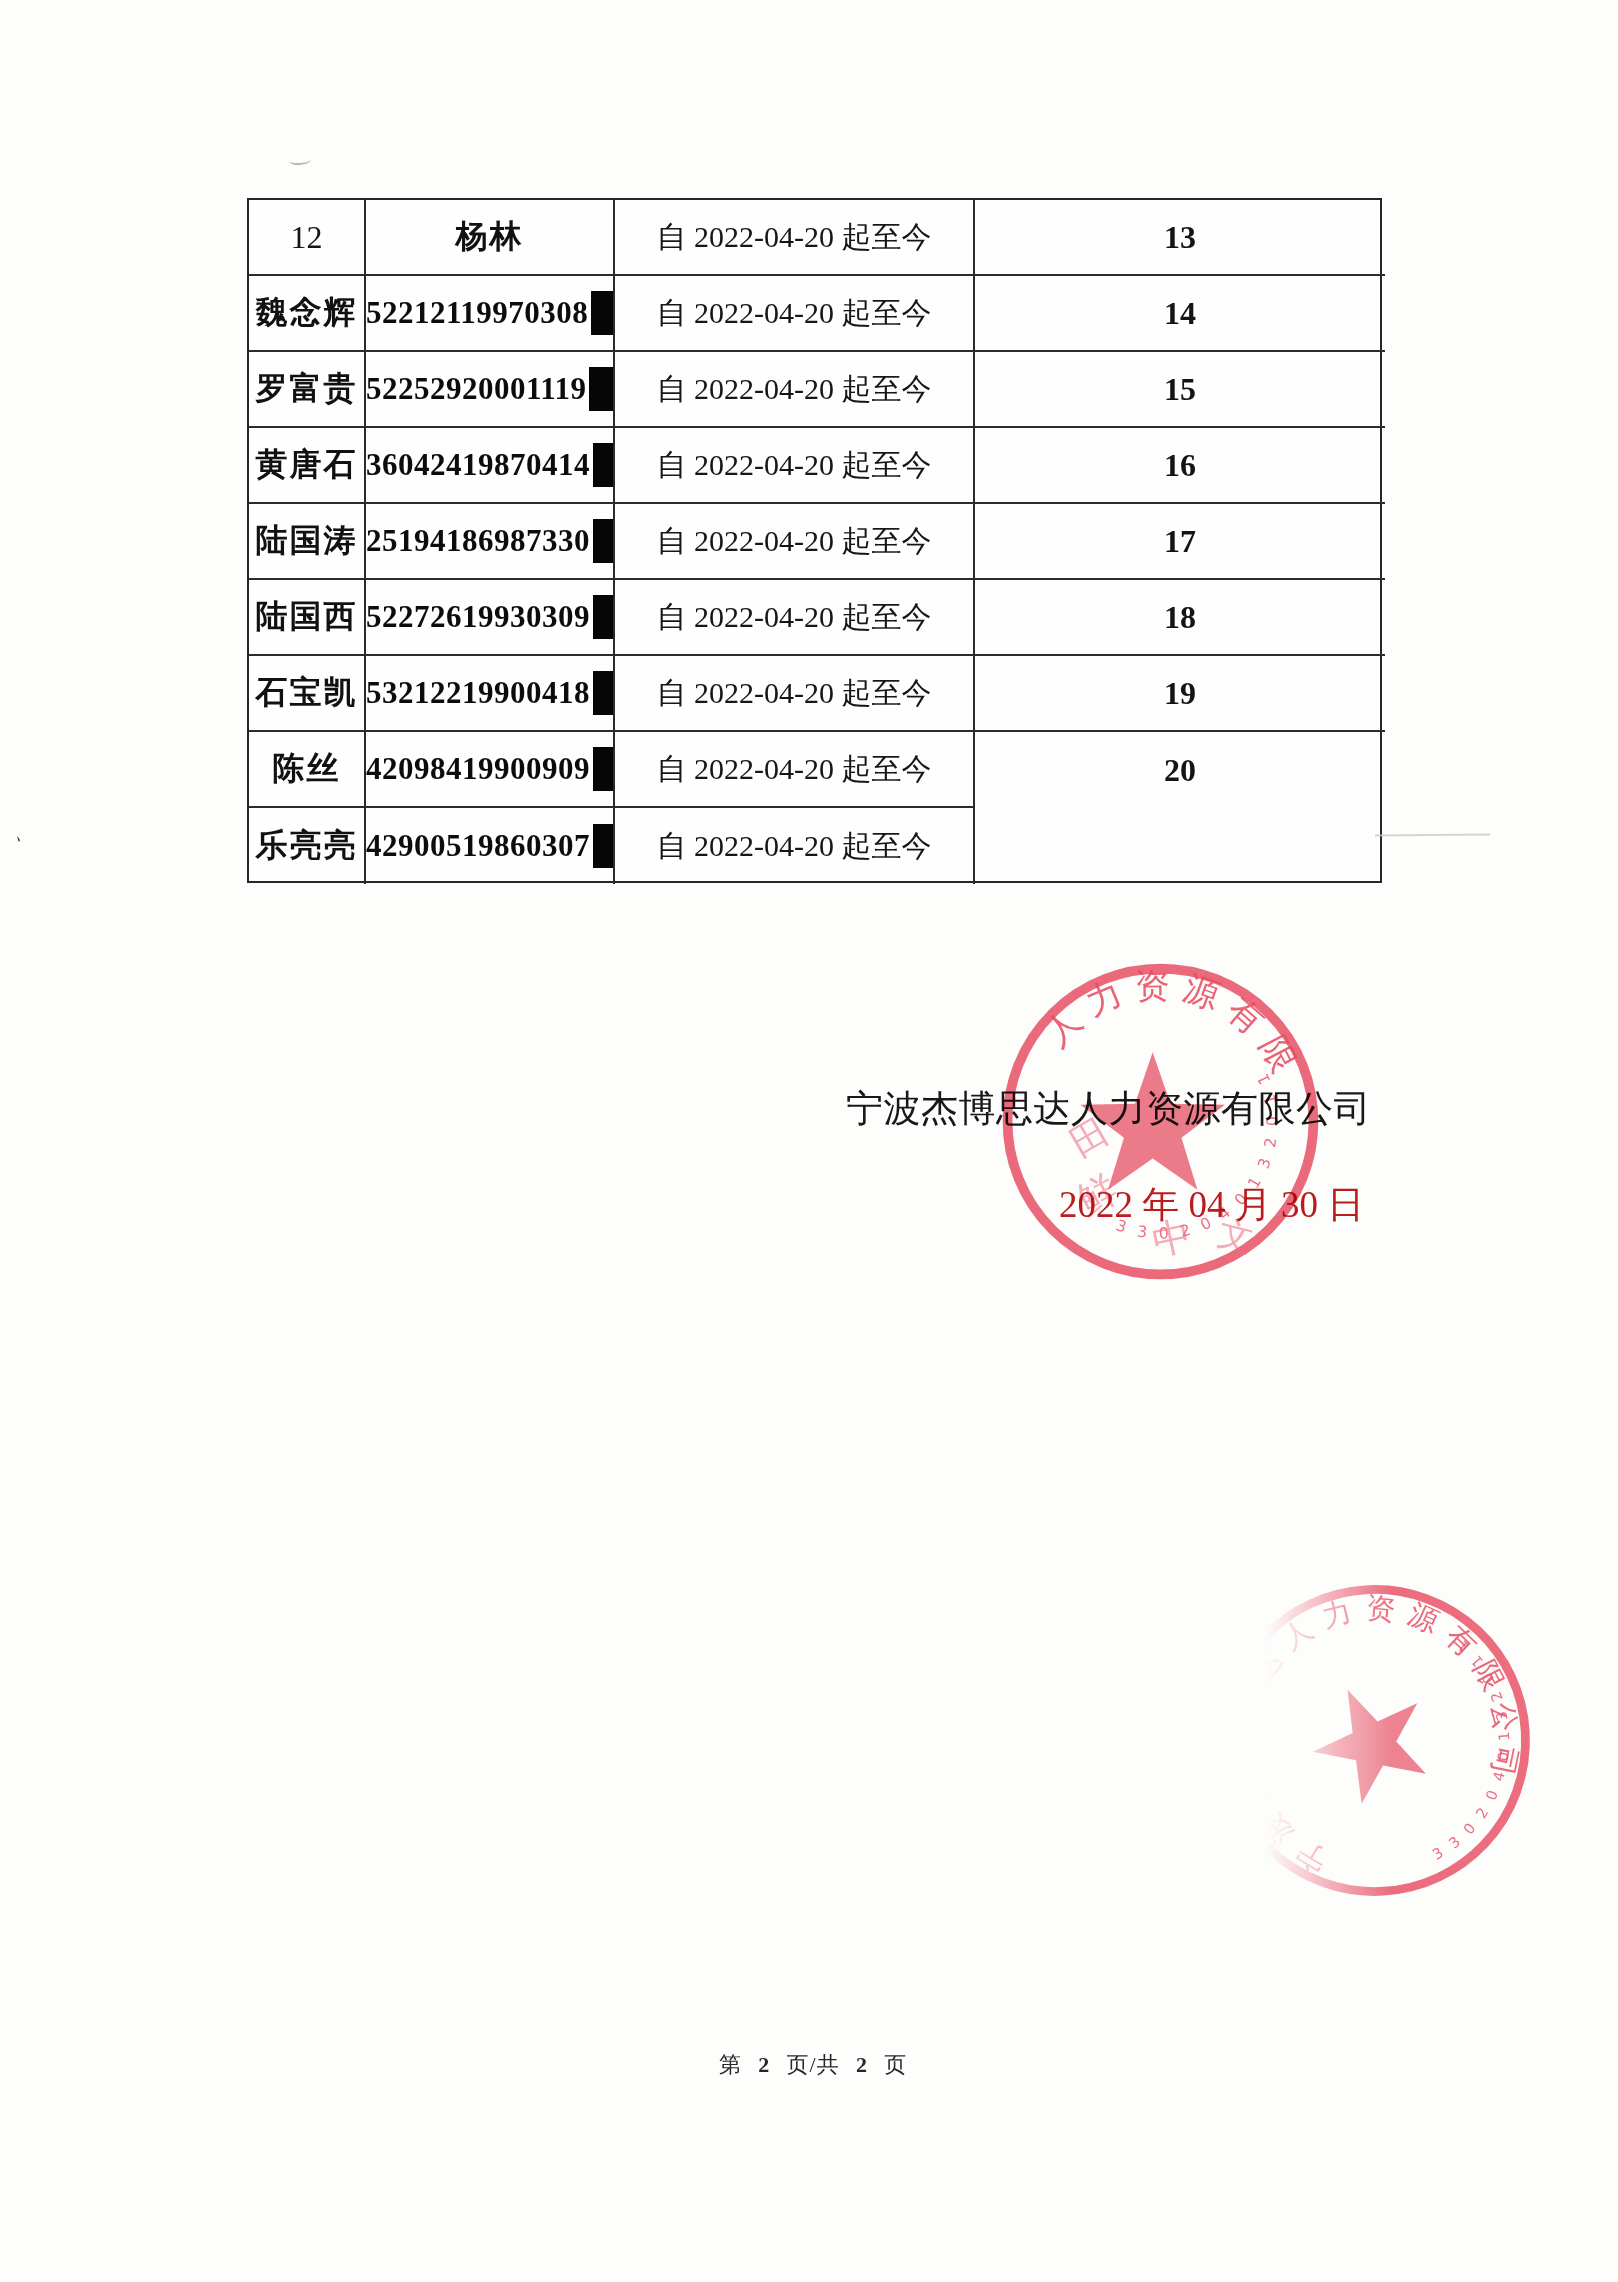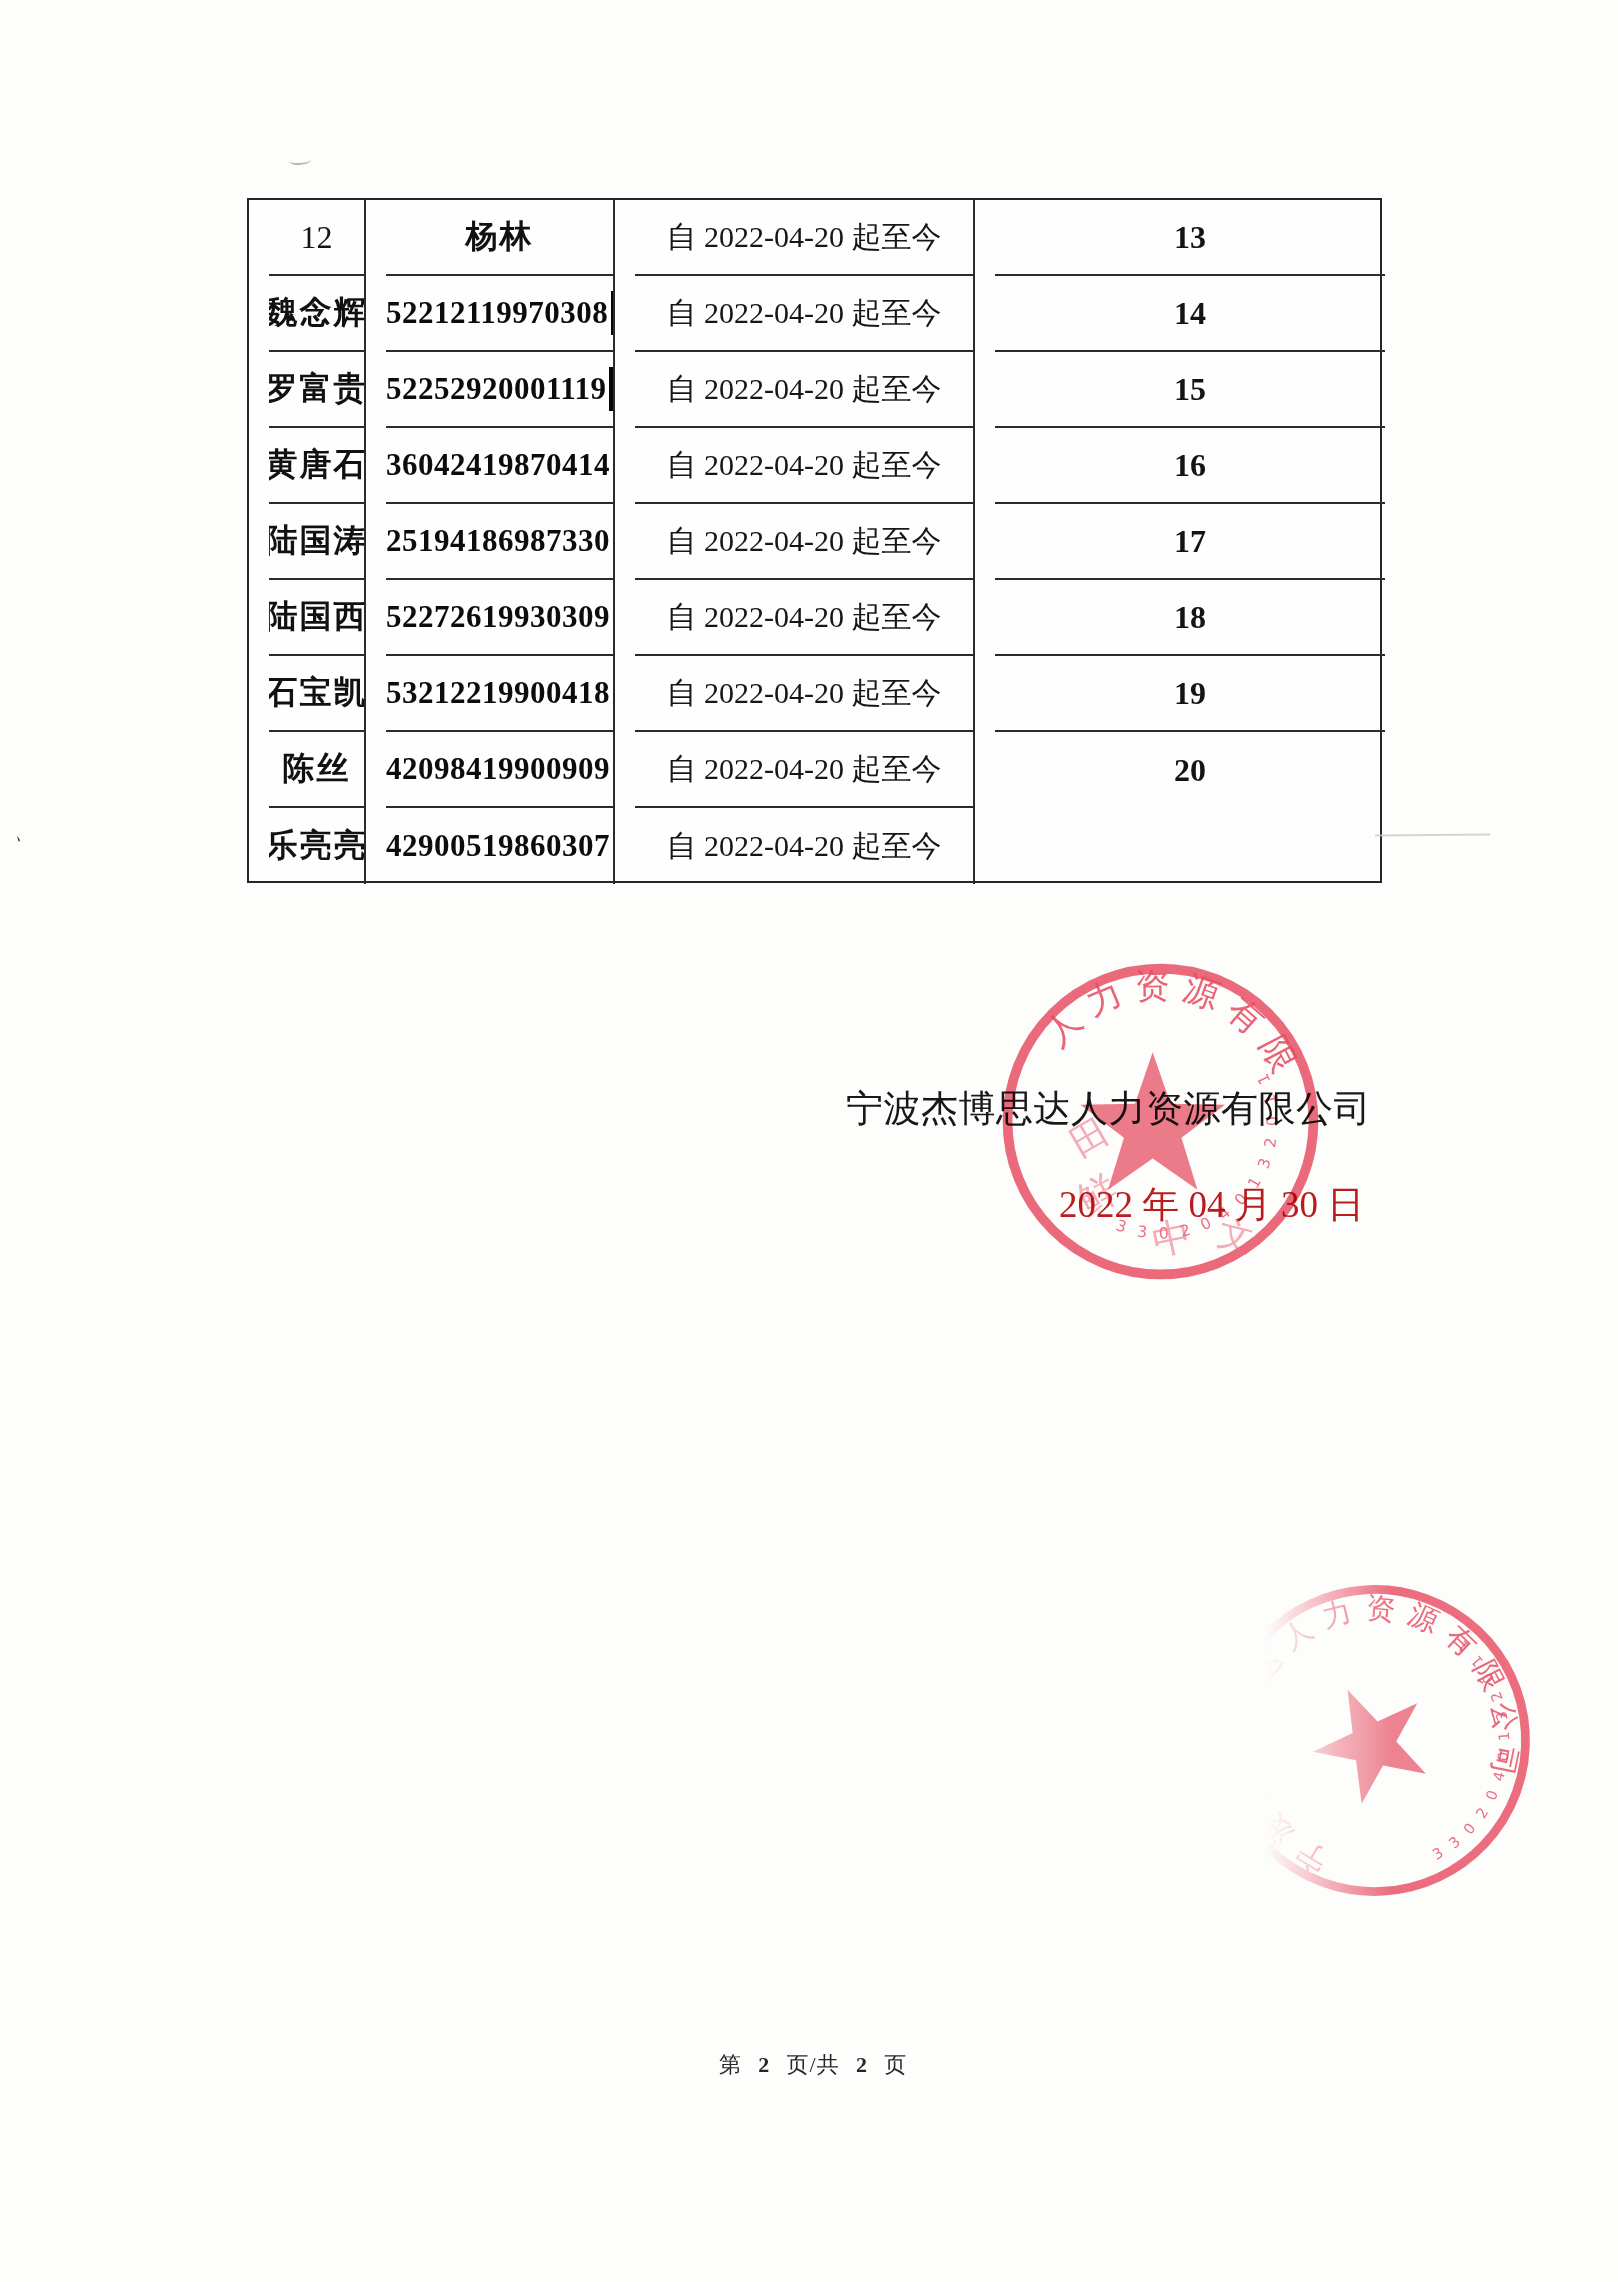--- a/index.html
+++ b/index.html
@@ -17,21 +17,21 @@
     display:grid;
     grid-template-columns:117px 249px 360px 410px;
     grid-auto-rows:76px;
     border:2.4px solid #262626;
     box-sizing:border-box;
     background:#fefefe;
   }
   .cell{
     border-right:2px solid #2b2b2b;border-bottom:2px solid #2b2b2b;
     display:flex;align-items:center;justify-content:center;
-    box-sizing:border-box;overflow:hidden;white-space:nowrap;margin-left:20px;
+    box-sizing:border-box;overflow:hidden;white-space:nowrap;
   }
   .cell:nth-child(4n){border-right:none;font-weight:bold;}
   .cell:nth-last-child(-n+4){border-bottom:none;}
   .c-index{font-size:32px;color:#141414;}
   .c-name{font-size:32px;font-weight:600;color:#111;letter-spacing:2px;}
   .c-id{font-size:31px;font-weight:700;color:#0c0c0c;letter-spacing:0.5px;}
   .redact{display:inline-block;width:56px;height:44px;background:#060606;margin-left:2.9px;}
   .c-period{font-size:30px;color:#161616;}
 
   

